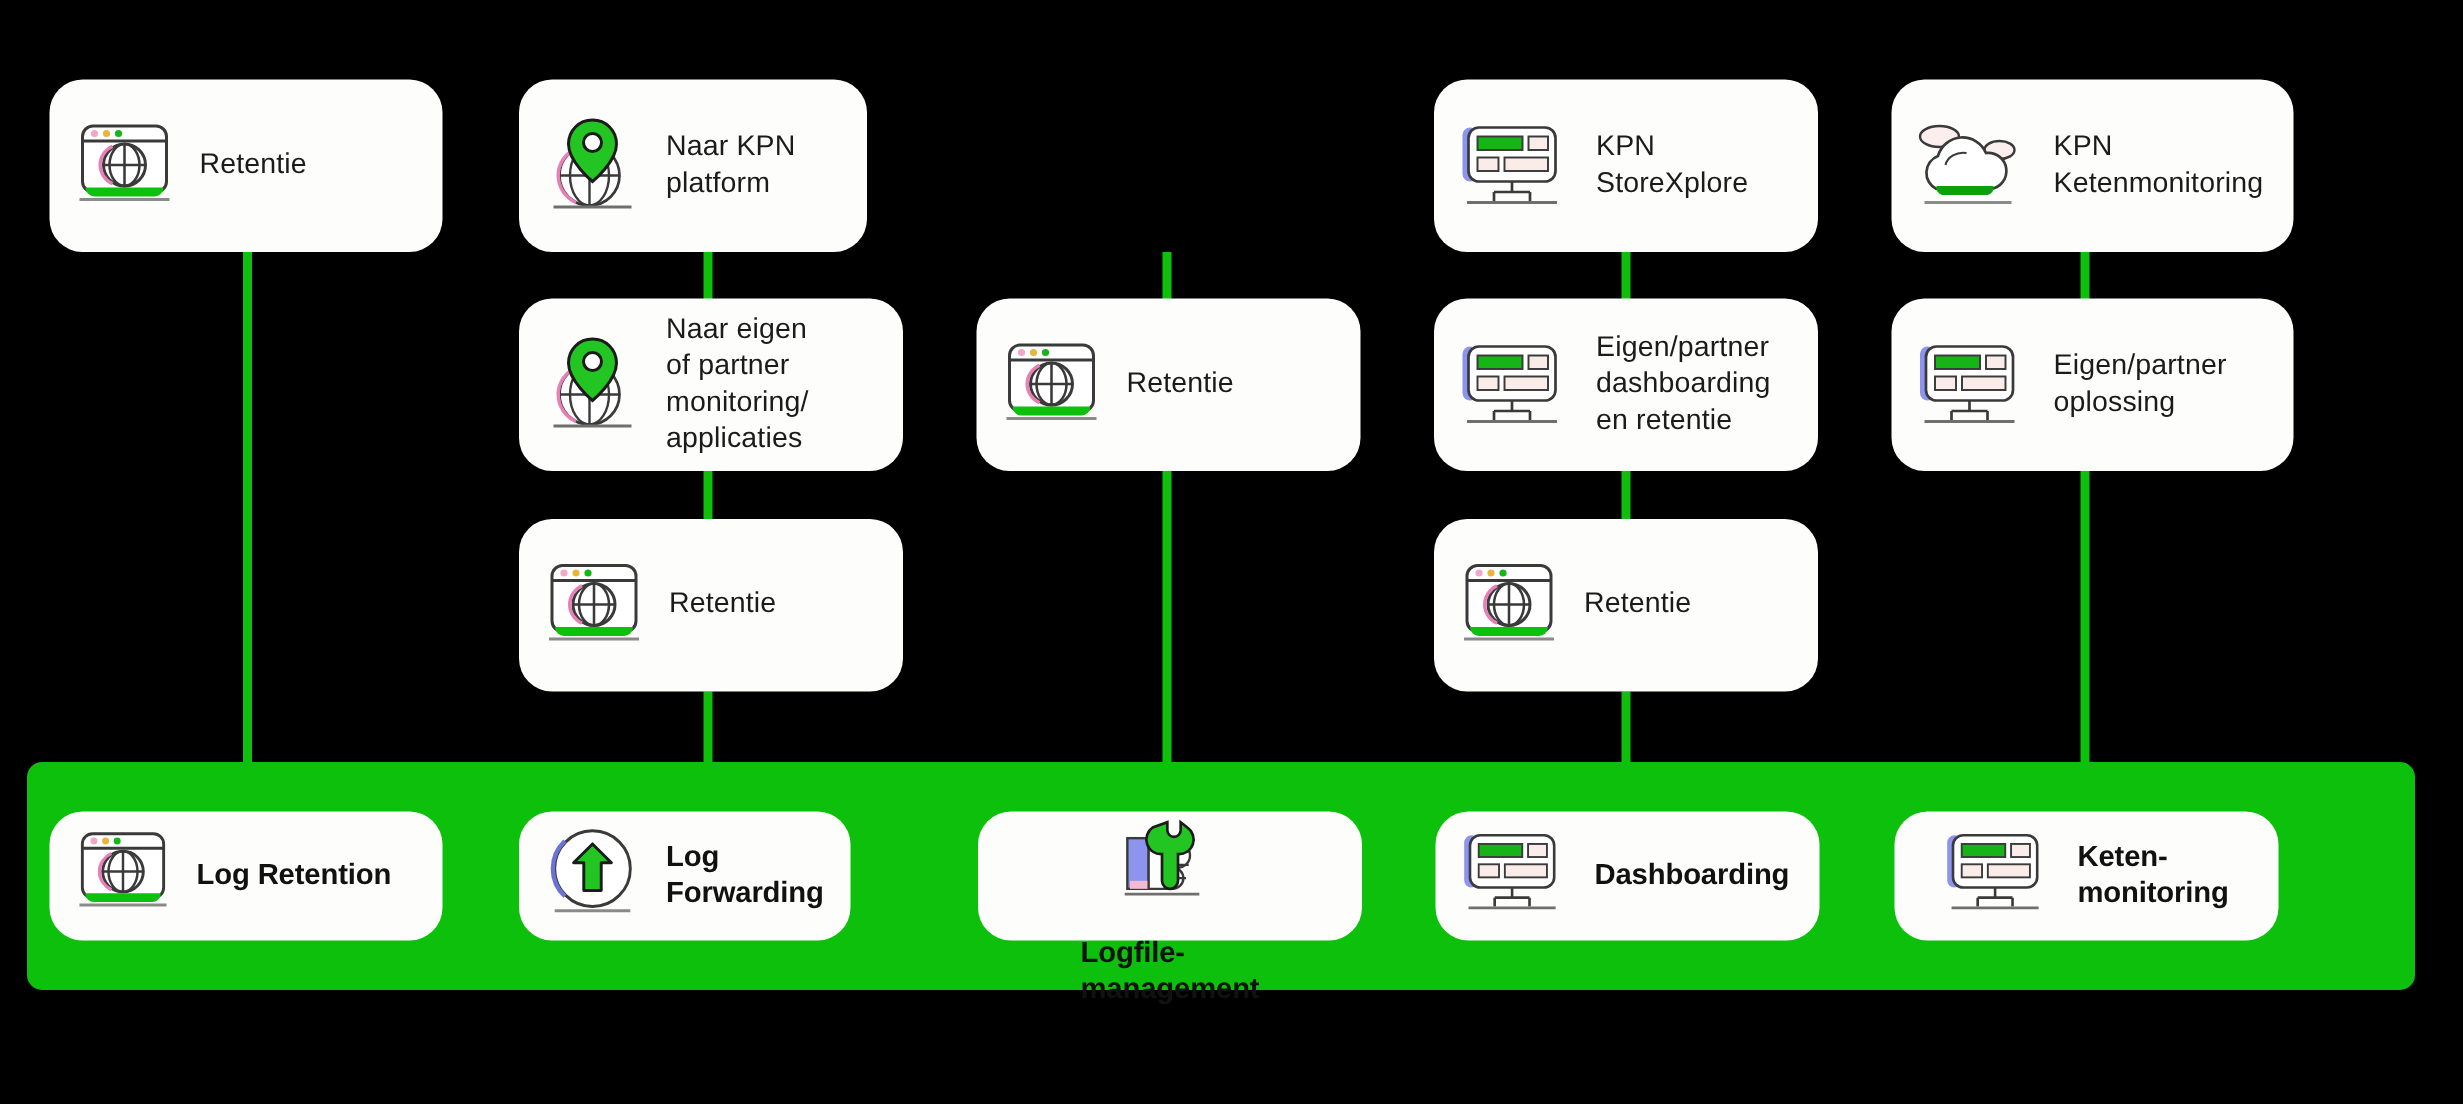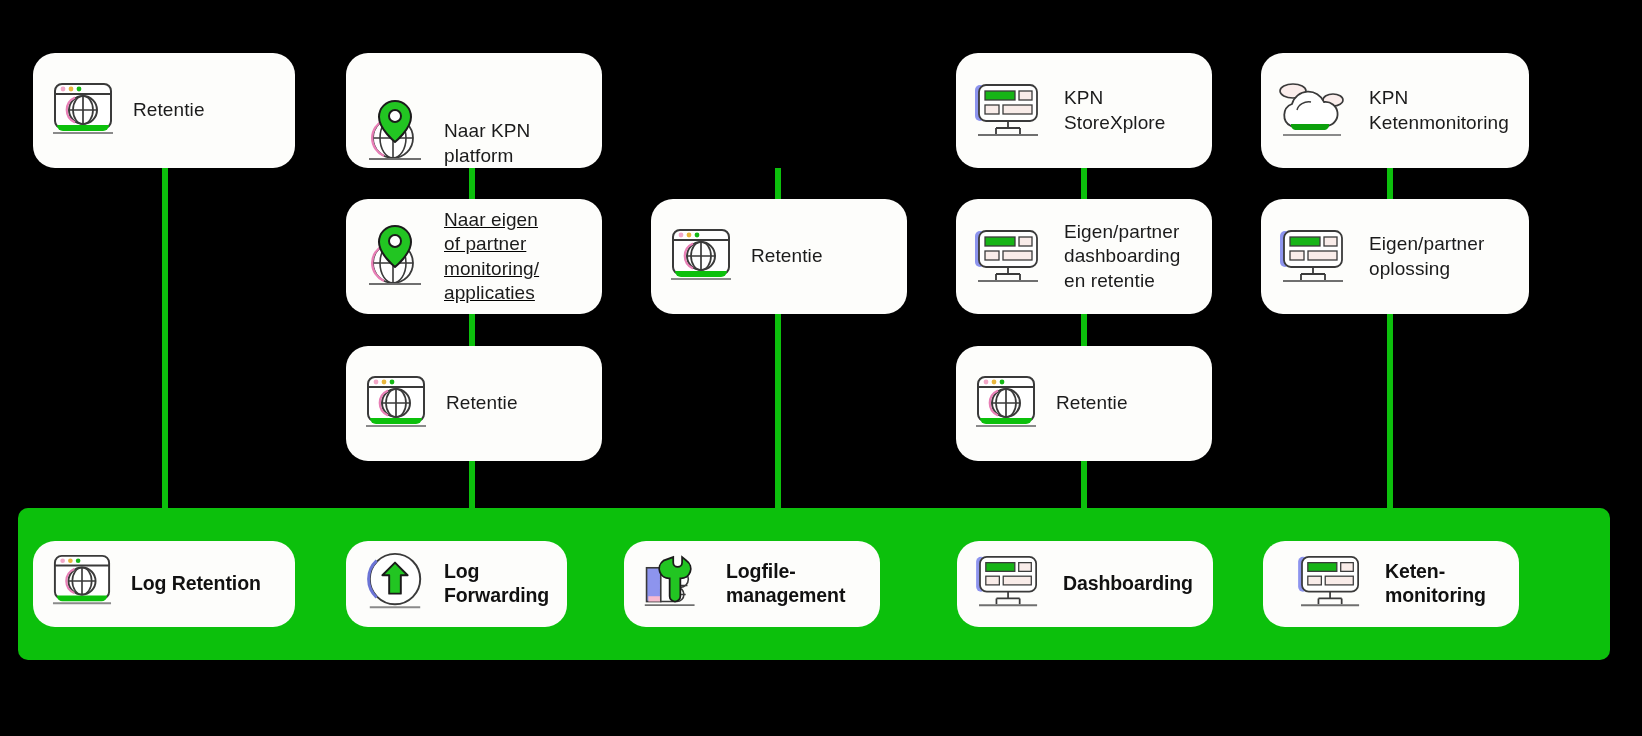--- a/index.html
+++ b/index.html
@@ -73,37 +73,37 @@
         <path d="M6 53 H66" stroke="#8a8a8a" stroke-width="2"></path>
         <circle cx="36" cy="30" r="14" fill="#fff" stroke="#3a3a3a" stroke-width="2"></circle>
         <path d="M36 16 a10 14 0 0 0 0 28 a10 14 0 0 0 0 -28" fill="none" stroke="#3a3a3a" stroke-width="1.7"></path>
         <path d="M22 30 H50 M36 16 V44" stroke="#3a3a3a" stroke-width="1.7"></path>
         <path d="M28 17.5 a15 14 0 0 0 0 25" fill="none" stroke="#e87fb6" stroke-width="2.2"></path>
       </svg>
     </span>
     <span class="lbl">Retentie</span>
   </div>
 
-  <div class="card" style="left:346px;top:53px;width:256px;height:115px;align-items:flex-end;">
+  <div class="card" style="left:346px;top:53px;width:232px;height:115px;">
     <span class="ico">
       <svg width="70" height="72" viewBox="0 0 70 72">
         <circle cx="33" cy="42" r="20" fill="#fff" stroke="#3a3a3a" stroke-width="1.8"></circle>
         <path d="M33 22 a13 20 0 0 0 0 40 a13 20 0 0 0 0 -40" fill="none" stroke="#3a3a3a" stroke-width="1.6"></path>
         <path d="M13 42 H53 M33 22 V62" stroke="#3a3a3a" stroke-width="1.6"></path>
         <path d="M24 24 a21 20 0 0 0 0 36" fill="none" stroke="#e87fb6" stroke-width="2.3"></path>
         <path d="M9 63 H61" stroke="#6f6f6f" stroke-width="2"></path>
         <path d="M35 5 c-9 0 -16 7 -16 16 c0 12 16 25 16 25 s16 -13 16 -25 c0 -9 -7 -16 -16 -16 z" fill="#22C522" stroke="#1b1b1b" stroke-width="2"></path>
         <circle cx="35" cy="20" r="6" fill="#fff" stroke="#1b1b1b" stroke-width="2"></circle>
       </svg>
     </span>
     <span class="lbl">Naar KPN
 platform</span>
   </div>
 
-  <div class="card" style="left:346px;top:199px;width:256px;height:115px;text-decoration:underline;">
+  <div class="card" style="left:346px;top:199px;width:256px;height:115px;">
     <span class="ico">
       <svg width="70" height="72" viewBox="0 0 70 72">
         <circle cx="33" cy="42" r="20" fill="#fff" stroke="#3a3a3a" stroke-width="1.8"></circle>
         <path d="M33 22 a13 20 0 0 0 0 40 a13 20 0 0 0 0 -40" fill="none" stroke="#3a3a3a" stroke-width="1.6"></path>
         <path d="M13 42 H53 M33 22 V62" stroke="#3a3a3a" stroke-width="1.6"></path>
         <path d="M24 24 a21 20 0 0 0 0 36" fill="none" stroke="#e87fb6" stroke-width="2.3"></path>
         <path d="M9 63 H61" stroke="#6f6f6f" stroke-width="2"></path>
         <path d="M35 5 c-9 0 -16 7 -16 16 c0 12 16 25 16 25 s16 -13 16 -25 c0 -9 -7 -16 -16 -16 z" fill="#22C522" stroke="#1b1b1b" stroke-width="2"></path>
         <circle cx="35" cy="20" r="6" fill="#fff" stroke="#1b1b1b" stroke-width="2"></circle>
       </svg>
@@ -265,21 +265,21 @@
         <svg width="70" height="64" viewBox="0 0 72 66">
           <circle cx="36" cy="30" r="26" fill="#fff" stroke="#3a3a3a" stroke-width="2"></circle>
           <path d="M17 11 a26 26 0 0 0 0 38" fill="none" stroke="#6b74d6" stroke-width="3"></path>
           <path d="M36 13 l13 13 h-7 v19 h-12 v-19 h-7 z" fill="#22C522" stroke="#1b1b1b" stroke-width="2" stroke-linejoin="round"></path>
           <path d="M10 59 H62" stroke="#8a8a8a" stroke-width="2"></path>
         </svg>
       </span>
       <span class="lbl">Log Forwarding</span>
     </div>
 
-    <div class="bcard" style="left:606px;top:33px;width:256px;">
+    <div class="bcard" style="left:634px;top:33px;width:256px;flex-direction:column;">
       <span class="ico">
         <svg width="74" height="64" viewBox="0 0 76 72">
           <rect x="6" y="20" width="16" height="38" fill="#8d94ee" stroke="#3a3a3a" stroke-width="1.8"></rect>
           <rect x="8" y="52" width="14" height="6" fill="#f7b9cf"></rect>
           <path d="M4 62 H60" stroke="#6f6f6f" stroke-width="2"></path>
           <path d="M22 24 h22 a9 9 0 0 1 0 18 h-4 a8 8 0 0 1 0 16 h-18 z" fill="#fff" stroke="#3a3a3a" stroke-width="1.8"></path>
           <path d="M44 30 h8 M42 40 h10 M40 50 h10" stroke="#3a3a3a" stroke-width="1.6"></path>
           <path d="M36 8 l0 6 a5 5 0 0 0 10 0 l0 -6 l5 4 a11 11 0 0 1 -7 20 l0 20 a6 6 0 0 1 -12 0 l0 -20 a11 11 0 0 1 -7 -20 z" fill="#22C522" stroke="#1b1b1b" stroke-width="2"></path>
         </svg>
       </span>

